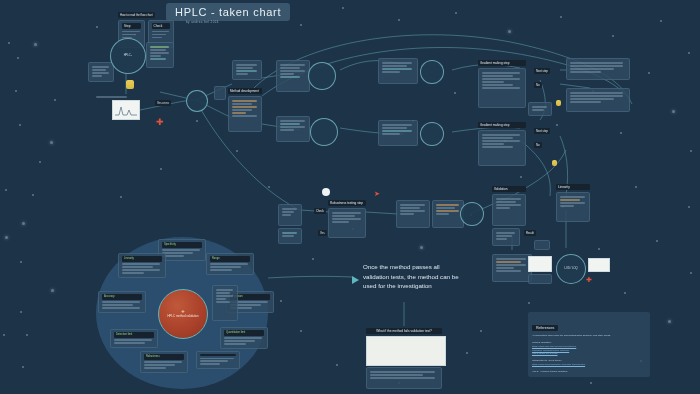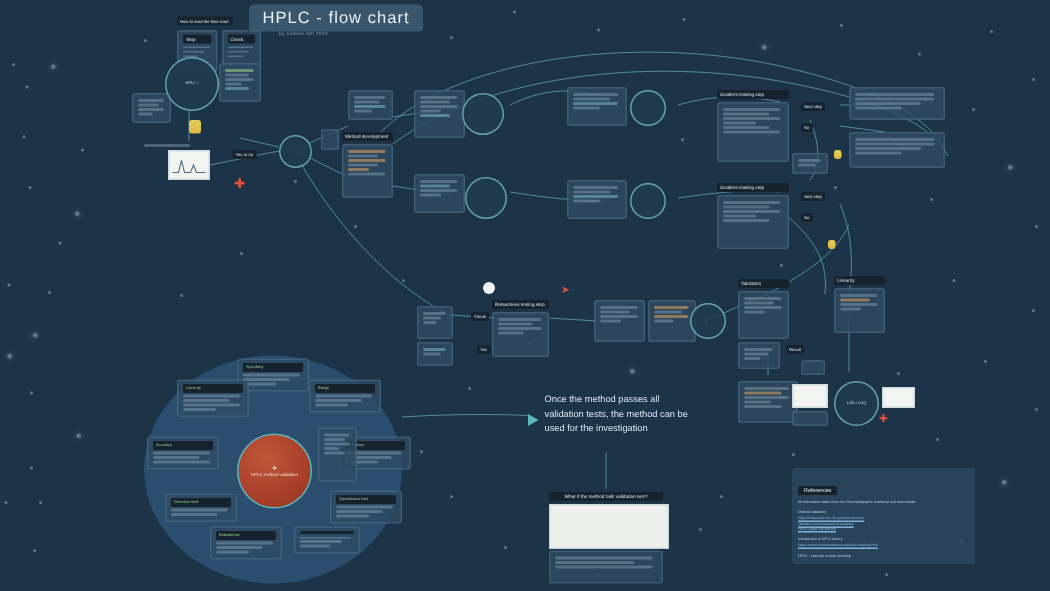--- a/index.html
+++ b/index.html
@@ -252,21 +252,21 @@
     <path d="M512 232 L 512 250"></path>
     <path d="M566 210 L 566 248"></path>
     <path d="M268 278 C 300 276, 330 276, 352 277"></path>
     <path d="M404 302 L 404 326"></path>
     <path d="M540 80 C 548 100, 546 112, 540 120"></path>
     <path d="M126 74 L 126 94"></path>
     <path d="M160 92 L 186 98"></path>
   </svg>
 
   <div id="title-plaque">
-    <div class="t">HPLC - flow chart</div>
+    <div class="t">HPLC - taken chart</div>
   </div>
   <div id="subtitle">by andrea bel 2024</div>
 
   <div class="node" style="left:118px;top:2px;width:56px;">
     <div class="badge" style="position:static;display:inline-block;margin-bottom:2px;">How to read the flow chart</div>
     <div style="display:flex;gap:3px;">
       <div class="card" style="flex:1;height:22px;">
         <div class="hdr">Step</div>
         <div class="body lines">
           <i class="ln l"></i>

